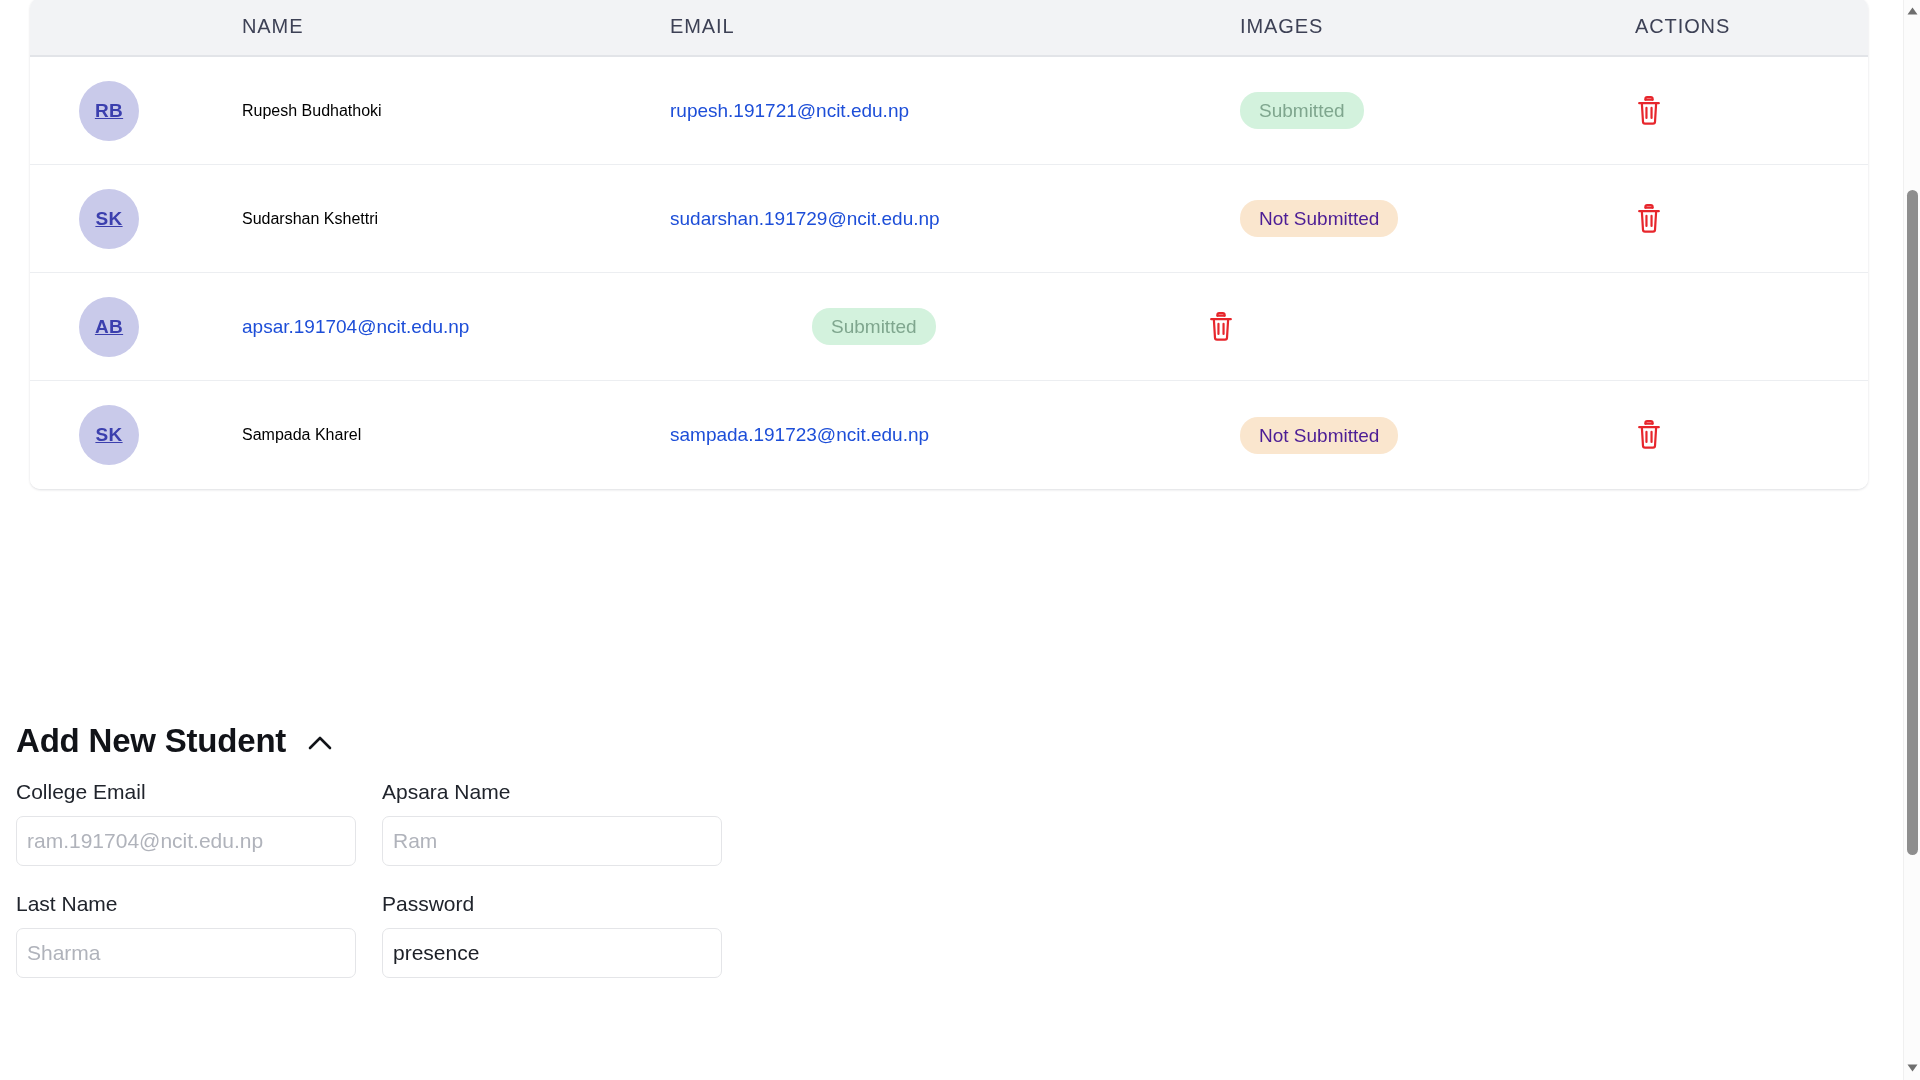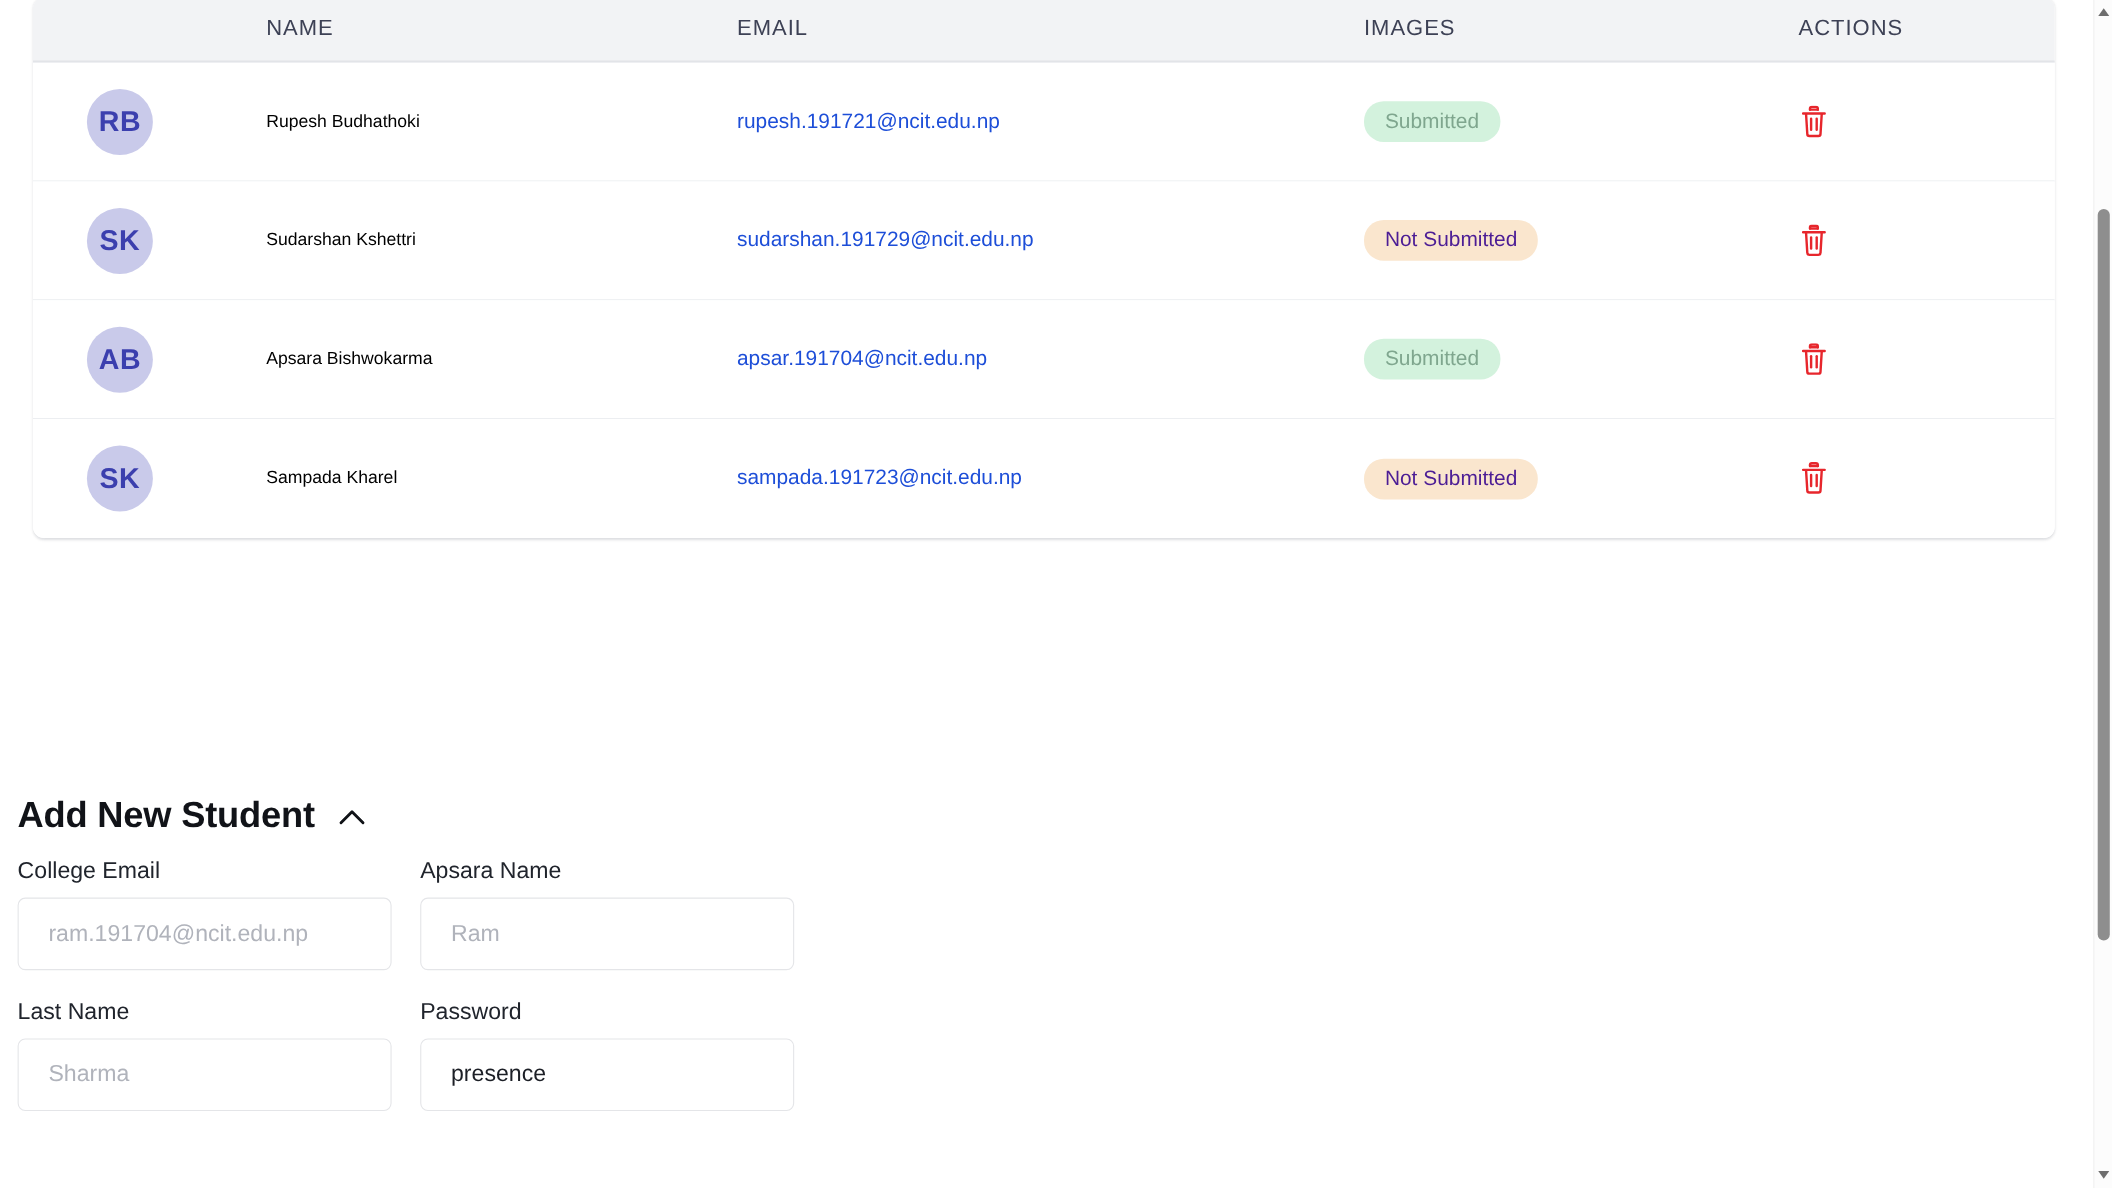--- a/index.html
+++ b/index.html
@@ -56,24 +56,25 @@
   .trow:last-child { border-bottom: none; }
 
   .avatar {
     width: 60px; height: 60px;
     border-radius: 50%;
     background: #c9caea;
     color: #3b3fae;
     display: flex;
     align-items: center;
     justify-content: center;
-    font-size: 26px;
+    font-size: 19px;
     font-weight: 700;
     letter-spacing: 0.4px;
     margin-left: 49px;
+    text-decoration: underline;
   }
   .cell-name {
     font-size: 16px;
     color: #000000;
   }
   .cell-email {
     font-size: 19px;
     color: #1d4ed8;
   }
   .badge {
@@ -130,28 +131,28 @@
     gap: 26px;
   }
   .field-label {
     font-size: 21px;
     color: #20242c;
     margin-bottom: 12px;
     display: block;
   }
   .field-input {
     width: 340px;
-    height: 66px;
+    height: 50px;
     border: 1px solid #e4e5e8;
     border-radius: 7px;
     background: #ffffff;
     font-family: "Liberation Sans", sans-serif;
     font-size: 21px;
     color: #1c1f26;
-    padding: 0 27px;
+    padding: 0 10px;
     outline: none;
   }
   .field-input::placeholder {
     color: #b0b3bb;
   }
 
   
   .scrollbar {
     position: absolute;
     right: 0; top: 0;
@@ -221,21 +222,20 @@
                   <path d="M8.9 3.2V2.4c0-.8.7-1.4 1.5-1.4h3.2c.8 0 1.5.6 1.5 1.4v.8" fill="none" stroke="#e7262c" stroke-width="1.9" stroke-linecap="round" stroke-linejoin="round"></path>
                   <line x1="9.8" y1="10.3" x2="9.8" y2="19" stroke="#e7262c" stroke-width="1.9" stroke-linecap="round"></line>
                   <line x1="14.2" y1="10.3" x2="14.2" y2="19" stroke="#e7262c" stroke-width="1.9" stroke-linecap="round"></line>
                 </svg></span></button>
           </div>
         </div>
         <div class="trow">
           <div class="col-avatar">
             <div class="avatar">AB</div>
           </div>
-          <div class="col-name cell-name">Apsara Bishwokarma</div>
           <div class="col-email cell-email">apsar.191704@ncit.edu.np</div>
           <div class="col-images"><span class="badge badge-submitted">Submitted</span></div>
           <div class="col-actions">
             <button class="trash-btn"><span><svg width="28" height="30" viewBox="0 0 24 26">
                   <path d="M9 3.2h6M3.5 6.2h17M5.8 6.2l1 16.2c0 .9.8 1.6 1.7 1.6h7c.9 0 1.7-.7 1.7-1.6l1-16.2" fill="none" stroke="#e7262c" stroke-width="1.9" stroke-linecap="round" stroke-linejoin="round"></path>
                   <path d="M8.9 3.2V2.4c0-.8.7-1.4 1.5-1.4h3.2c.8 0 1.5.6 1.5 1.4v.8" fill="none" stroke="#e7262c" stroke-width="1.9" stroke-linecap="round" stroke-linejoin="round"></path>
                   <line x1="9.8" y1="10.3" x2="9.8" y2="19" stroke="#e7262c" stroke-width="1.9" stroke-linecap="round"></line>
                   <line x1="14.2" y1="10.3" x2="14.2" y2="19" stroke="#e7262c" stroke-width="1.9" stroke-linecap="round"></line>
                 </svg></span></button>
           </div>

